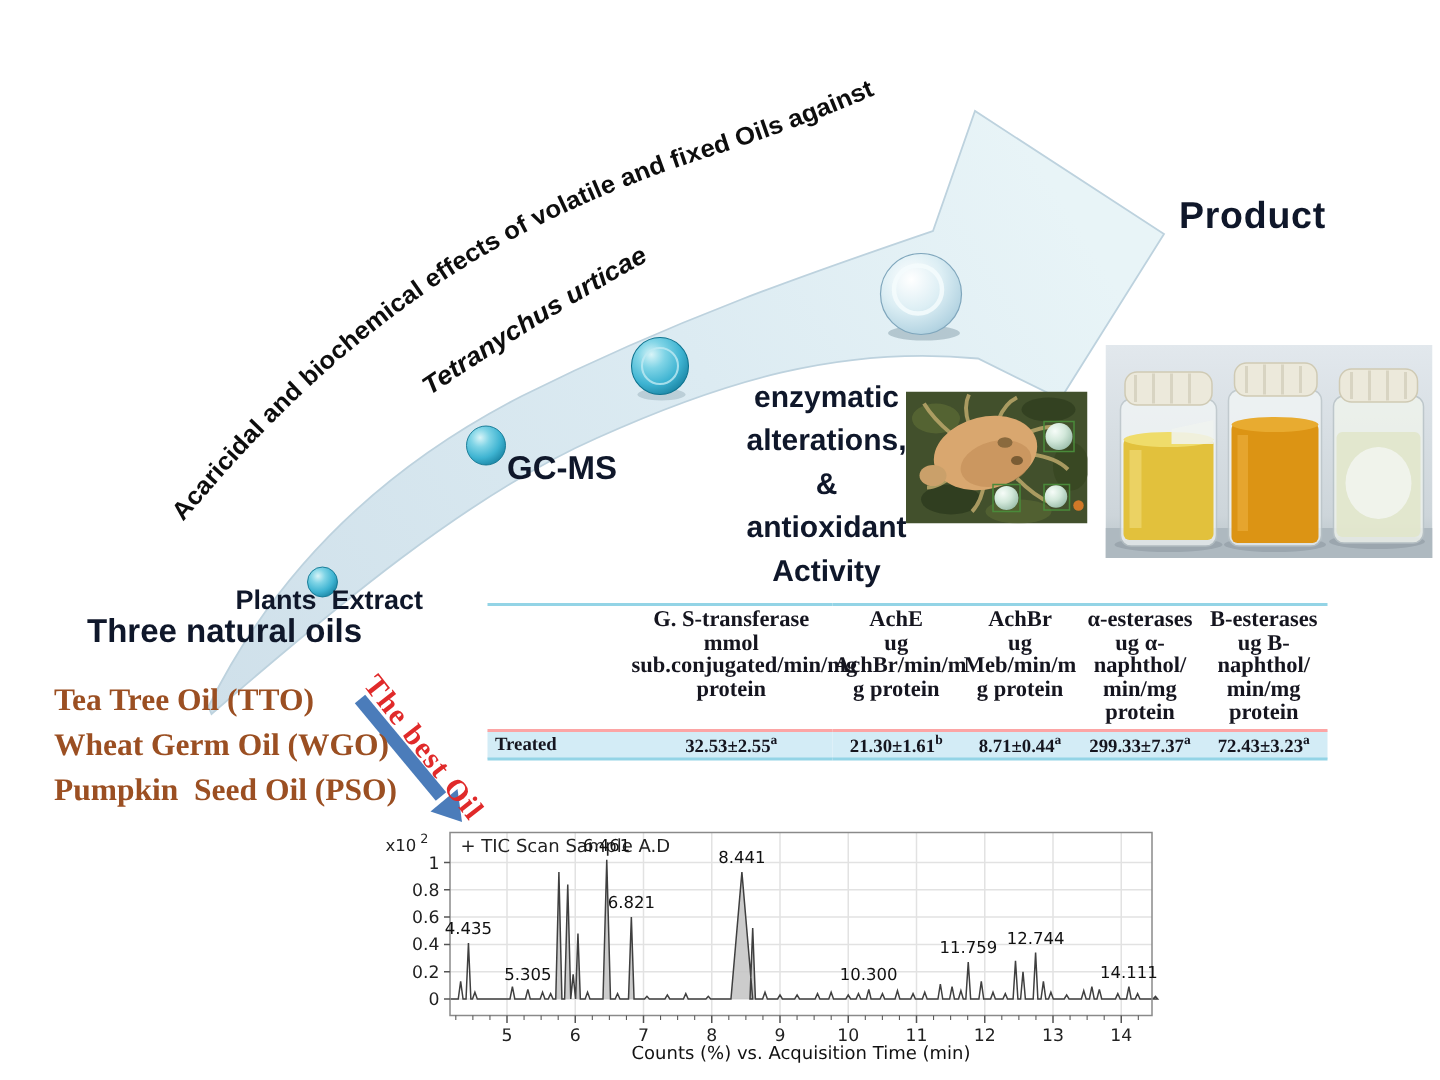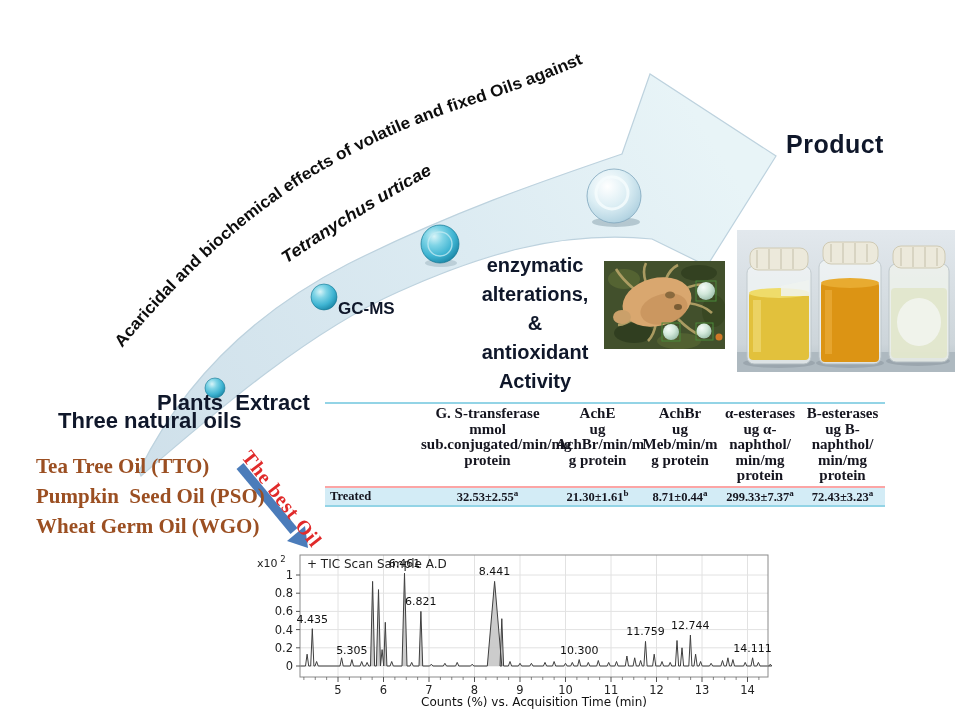--- a/index.html
+++ b/index.html
@@ -2,24 +2,24 @@
 <html><head>
 <meta charset="utf-8">
 <style>
   html,body{margin:0;padding:0;background:#888;}
   #canvas{position:relative;width:960px;height:720px;background:#ffffff;overflow:hidden;
           font-family:"Liberation Sans",sans-serif;}
   #scene{position:absolute;left:0;top:0;z-index:1;}
   .photo{position:absolute;z-index:2;}
   .txt{position:absolute;z-index:5;color:#0f172a;font-weight:bold;}
   #product-label{left:786px;top:130px;font-size:25px;letter-spacing:.5px;}
-  #gcms-label{left:338px;top:299px;font-size:17px;}
-  #enzymatic-block{left:447px;top:251px;width:176px;text-align:center;font-size:20px;line-height:29px;}
+  #gcms-label{left:338px;top:299px;font-size:22px;}
+  #enzymatic-block{left:463px;top:251px;width:176px;text-align:center;font-size:20px;line-height:29px;}
   #antiacaricidal-block{left:597px;top:203px;font-size:22px;line-height:27px;}
-  #plants-extract{left:157px;top:390px;font-size:22px;text-align:right;}
+  #plants-extract{left:157px;top:390px;font-size:18px;text-align:right;}
   #three-oils{left:58px;top:408px;font-size:22px;}
   #oil-names{left:36px;top:451px;width:304px;text-align:left;
              font-family:"Liberation Serif",serif;font-size:21px;line-height:30px;color:#9b4f22;}
   #best-oil-label{left:255px;top:446px;transform:rotate(52deg);transform-origin:left top;
              font-family:"Liberation Serif",serif;font-size:20px;color:#e02a2a;letter-spacing:1px;}
   
   #enzyme-table{position:absolute;left:325px;top:402px;width:560px;z-index:5;
     border-collapse:collapse;table-layout:fixed;
     font-family:"Liberation Serif",serif;color:#15151f;
     border-top:2px solid #93d4e6;border-bottom:2px solid #93d4e6;}
@@ -111,22 +111,22 @@
     <div>antioxidant</div>
     <div>Activity</div>
   </div>
 
 
   <div class="txt" id="plants-extract">Plants&nbsp; Extract</div>
   <div class="txt" id="three-oils">Three natural oils</div>
 
   <div class="txt" id="oil-names">
     <div>Tea Tree Oil (TTO)</div>
+    <div>Wheat&nbsp;Germ&nbsp;Oil (WGO)</div>
     <div>Pumpkin&nbsp; Seed Oil (PSO)</div>
-    <div>Wheat&nbsp;Germ&nbsp;Oil (WGO)</div>
   </div>
 
   <div class="txt" id="best-oil-label">The best Oil</div>
 
   <svg class="photo" style="left:604px;top:261px;" width="121" height="88" viewBox="0 0 121 88">
     <rect x="0" y="0" width="121" height="88" fill="#42502c"></rect>
     <ellipse cx="20" cy="18" rx="16" ry="10" fill="#5c6b35" opacity="0.7"></ellipse>
     <ellipse cx="95" cy="12" rx="18" ry="8" fill="#303d1f" opacity="0.8"></ellipse>
     <ellipse cx="30" cy="72" rx="20" ry="10" fill="#2c3a1e" opacity="0.8"></ellipse>
     <ellipse cx="75" cy="80" rx="22" ry="8" fill="#5c6b35" opacity="0.6"></ellipse>

